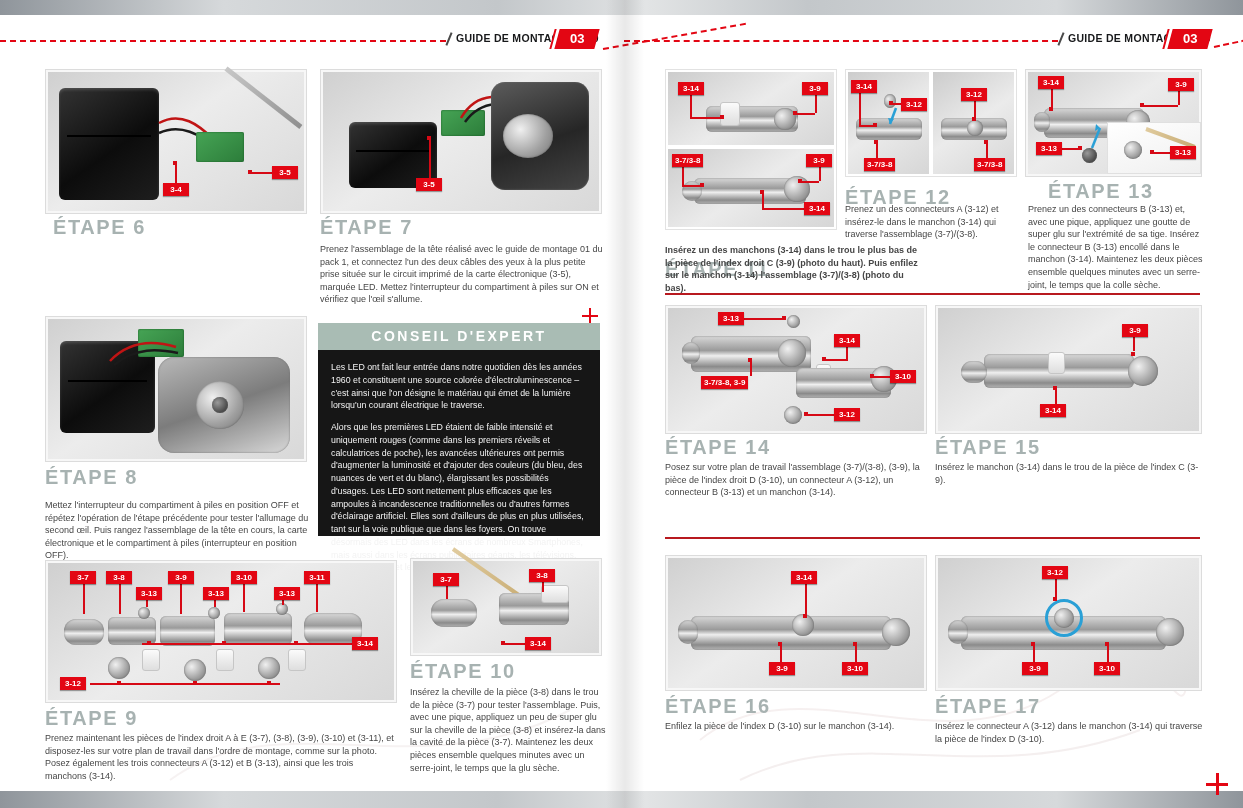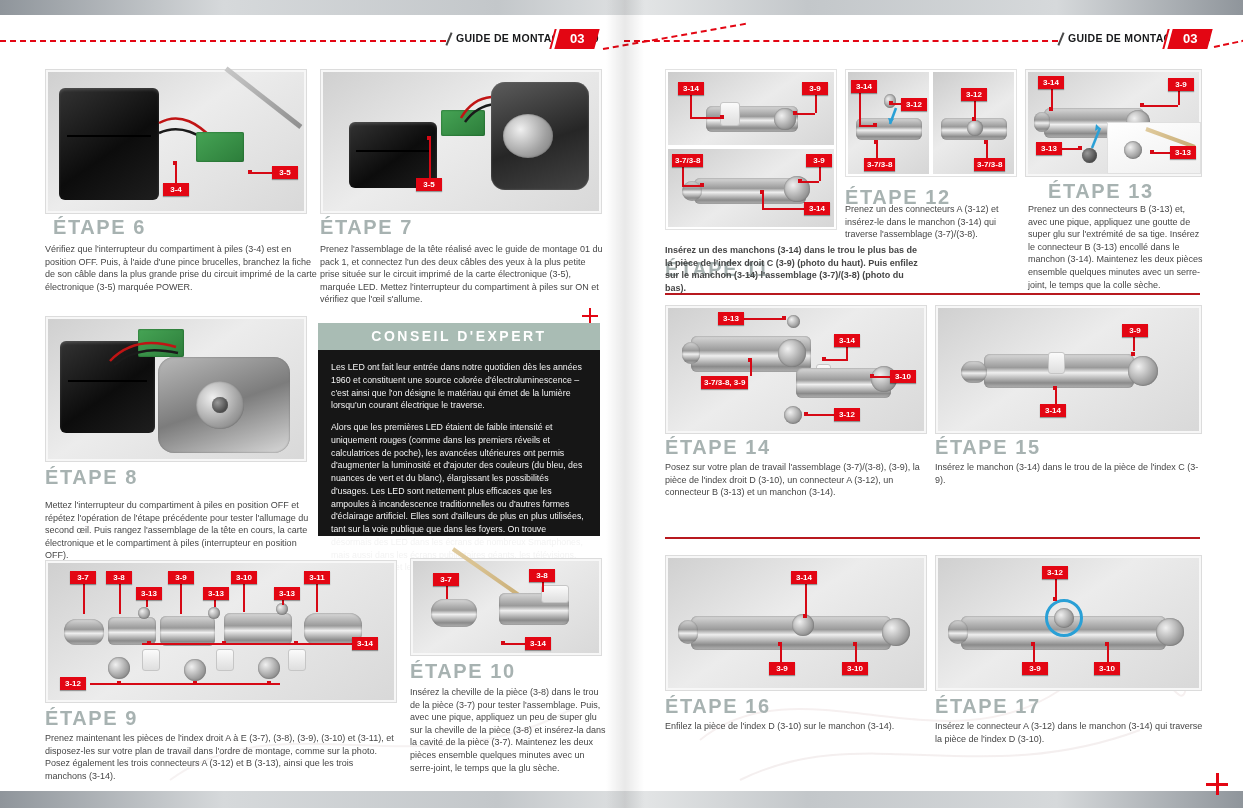--- a/index.html
+++ b/index.html
@@ -120,21 +120,20 @@
       <path d="M14,40 C30,18 58,16 74,36" stroke="#1a1a1a" stroke-width="2.5" fill="none"></path>
     </svg>
     <div class="metal" style="left:170px;top:12px;width:98px;height:108px;border-radius:14px;background:linear-gradient(160deg,#5c5c5c,#262626 55%,#444);"></div>
     <div class="screw" style="left:182px;top:44px;width:50px;height:44px;"></div>
     <div class="lv" style="left:108px;top:70px;height:38px;"></div>
     <div class="dot" style="left:106px;top:66px;"></div>
     <div class="callout" style="left:95px;top:108px;">3-5</div>
   </div>
 
   <div class="step-title" style="left:45px;top:216px;margin-left:8px;">ÉTAPE 6</div>
-  <div class="step-body" style="left:45px;top:243px;width:272px;">Vérifiez que l'interrupteur du compartiment à piles (3-4) est en position OFF. Puis, à l'aide d'une pince brucelles, branchez la fiche de son câble dans la plus grande prise du circuit imprimé de la carte électronique (3-5) marquée POWER.</div>
 
   <div class="step-title" style="left:320px;top:216px;">ÉTAPE 7</div>
   <div class="step-body" style="left:320px;top:243px;width:283px;">Prenez l'assemblage de la tête réalisé avec le guide de montage 01 du pack 1, et connectez l'un des deux câbles des yeux à la plus petite prise située sur le circuit imprimé de la carte électronique (3-5), marquée LED. Mettez l'interrupteur du compartiment à piles sur ON et vérifiez que l'œil s'allume.</div>
 
   <div class="photo" style="left:45px;top:316px;width:260px;height:144px;">
     <div class="battery" style="left:14px;top:24px;width:95px;height:92px;"></div>
     <div class="pcb" style="left:92px;top:12px;width:46px;height:28px;"></div>
     <svg style="position:absolute;left:60px;top:14px;" width="80" height="40">
       <path d="M4,30 C25,8 50,10 70,16" stroke="#c01414" stroke-width="2.5" fill="none"></path>
       <path d="M8,34 C30,16 52,18 72,22" stroke="#1a1a1a" stroke-width="2.5" fill="none"></path>

